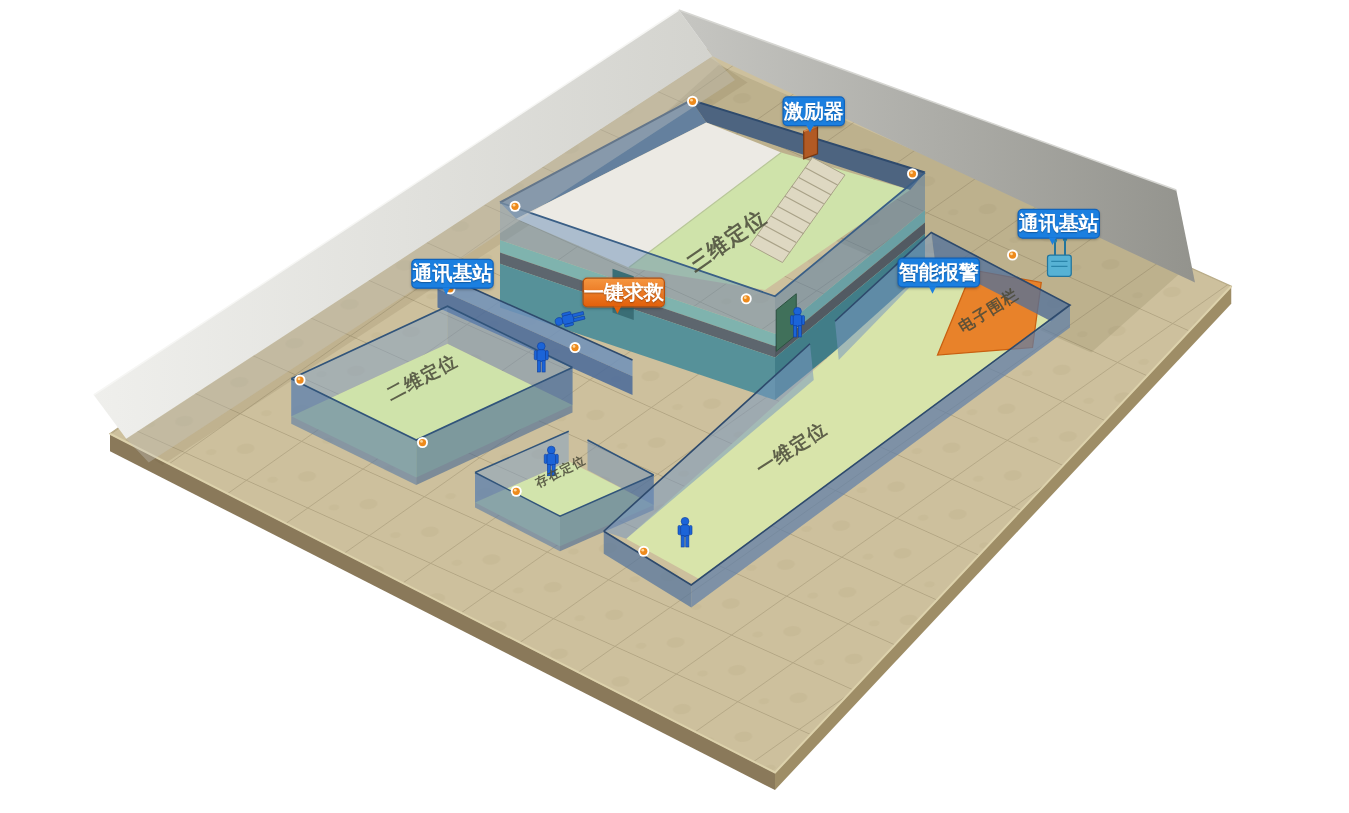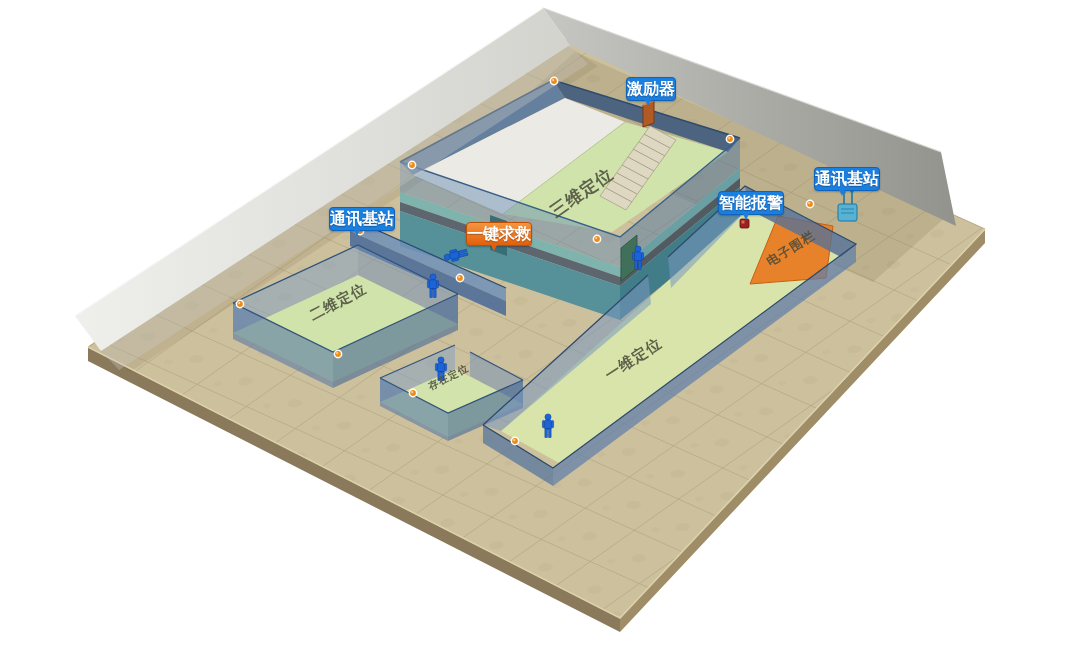--- a/index.html
+++ b/index.html
@@ -182,21 +182,21 @@
   <text class="zoneText" x="450" y="380" font-size="10" text-anchor="middle" transform="rotate(-27 450 380)">存在定位</text>
   <text class="zoneText" x="793" y="252" font-size="12.5" fill="#5a3c14" text-anchor="middle" transform="rotate(-32 793 252)">电子围栏</text>
 </svg>
 
 <div class="callout" style="left:651px;top:77px">
   <span>激励器</span>
 </div>
 <div class="callout" style="left:847px;top:167px">
   <span>通讯基站</span>
 </div>
-<div class="callout" style="left:751px;top:191px">
+<div class="callout" style="left:751px;top:206px">
   <span>智能报警</span>
 </div>
 <div class="callout" style="left:362px;top:207px">
   <span>通讯基站</span>
 </div>
 <div class="callout orange" style="left:457px;top:222px">
   <span>一键求救</span>
 </div>
 </div>
 

